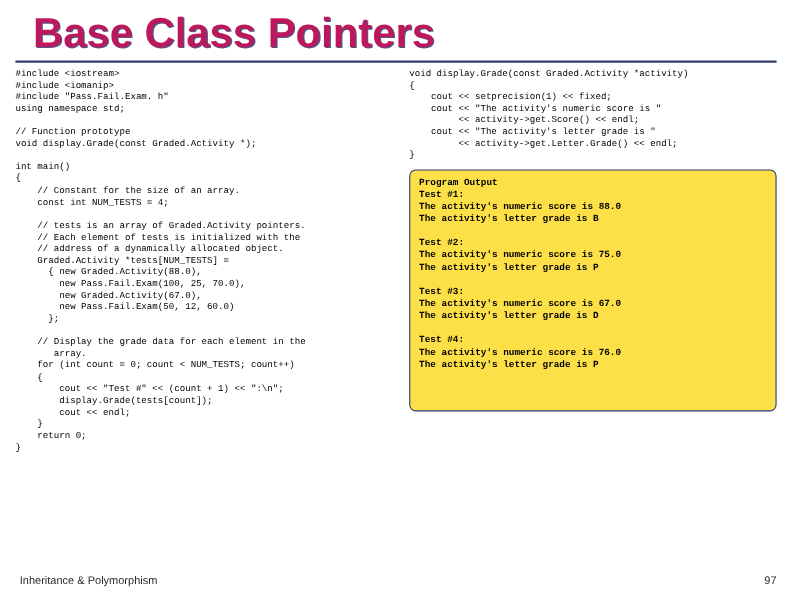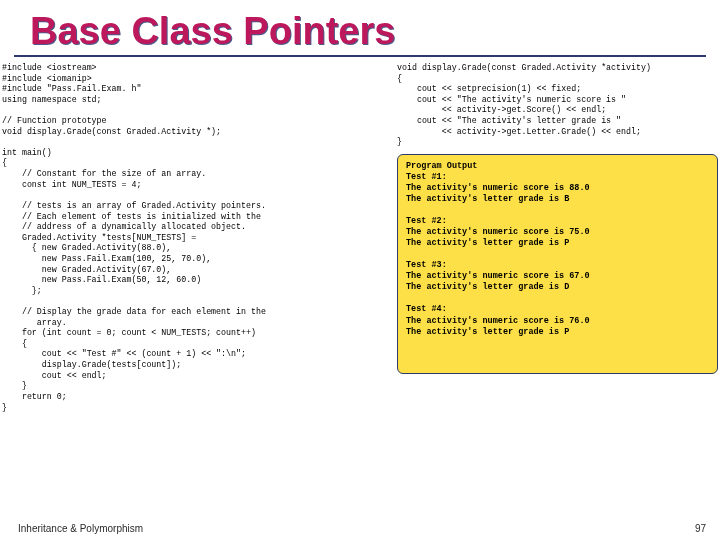--- a/index.html
+++ b/index.html
@@ -18,36 +18,35 @@
     text-shadow: 1px 1px 0 #4a5a8a;
     letter-spacing: 0px;
   }
   .hr {
     height: 2px;
     background: #2e3a6b;
     margin: 0 14px 6px 14px;
   }
   .cols {
     display: flex;
-    padding: 0 2px;
+    padding: 0 14px;
     gap: 6px;
   }
   .left {
     flex: 0 0 352px;
     font-family: "Courier New", monospace;
     font-size: 8.3px;
     line-height: 1.28;
     white-space: pre;
   }
   .right {
     flex: 1;
     display: flex;
     flex-direction: column;
     gap: 6px;
-    margin-left: 37px;
   }
   .rcode {
     font-family: "Courier New", monospace;
     font-size: 8.3px;
     line-height: 1.28;
     white-space: pre;
   }
   .outputbox {
     border: 1px solid #2e3a6b;
     border-radius: 6px;

